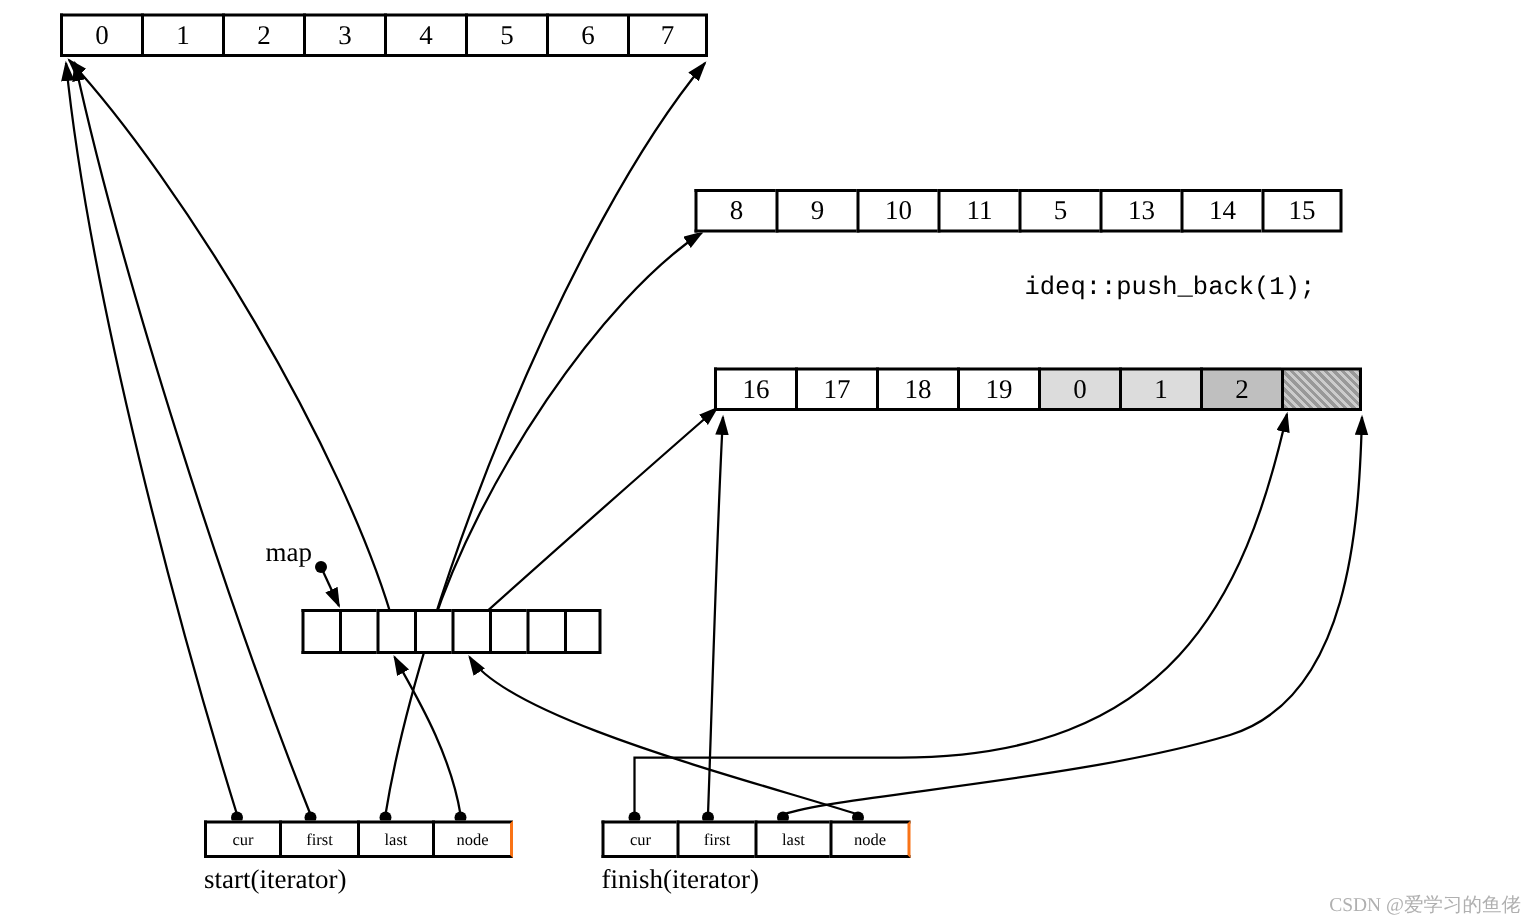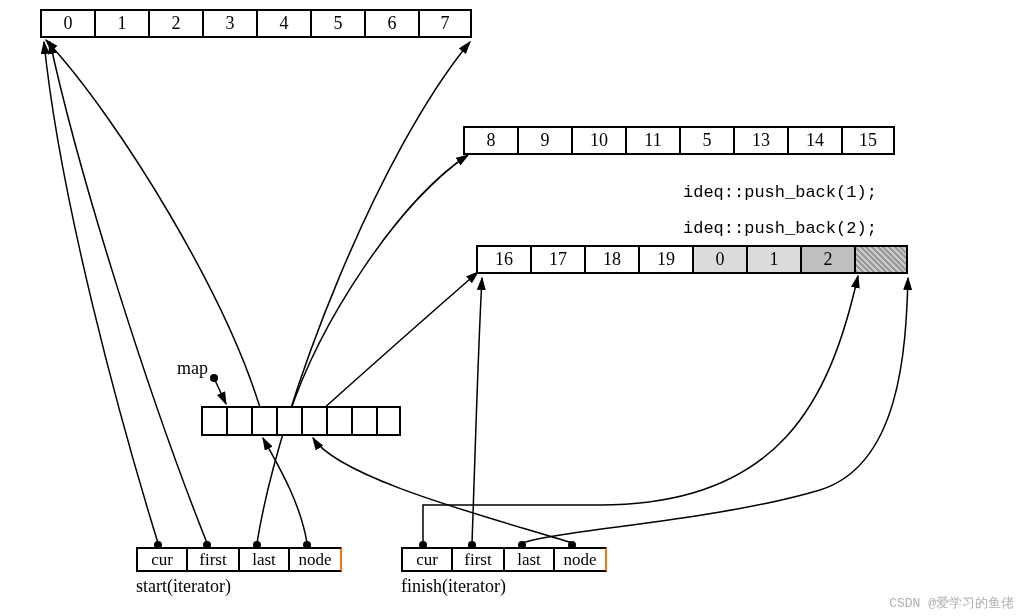--- a/index.html
+++ b/index.html
@@ -11,26 +11,26 @@
         font-size:18px;background:#fff}
   .cell:last-child{border-right:2px solid #000}
   .cell.shade1{background:#dcdcdc}
   .cell.shade2{background:#bfbfbf}
   .cell.hatch{background:repeating-linear-gradient(45deg,#999 0,#999 2px,#ccc 2px,#ccc 4px)}
   .maprow{position:absolute;display:flex}
   .mcell{width:25px;height:30px;border:2px solid #000;border-right:none;box-sizing:border-box;background:#fff}
   .mcell:last-child{border-right:2px solid #000}
   .itrow{position:absolute;display:flex}
   .itcell{height:25px;border:2px solid #000;border-right:none;box-sizing:border-box;
-          display:flex;align-items:center;justify-content:center;font-size:17px;padding:0 24px;background:#fff}
+          display:flex;align-items:center;justify-content:center;font-size:11px;padding:0 24px;background:#fff}
   .itcell:last-child{border-right:2px solid #f97316}
   .lbl{position:absolute;font-size:18px}
   .bold{font-weight:normal}
   .code{position:absolute;font-family:"Courier New",monospace;font-size:17px;white-space:pre}
-  .wm{position:absolute;right:8px;bottom:4px;font-size:13px;color:#b0b0b0;font-family:Liberation Mono, monospace}
+  .wm{position:absolute;right:8px;bottom:4px;font-size:13px;color:#b0b0b0;font-family:Liberation Serif, serif}
 </style>
 </head>
 <body>
 <div class="wrap">
 
 <svg width="1022" height="616">
   <defs>
     <marker id="ah" markerWidth="10" markerHeight="10" refX="8" refY="3" orient="auto">
       <path d="M0,0 L9,3 L0,6 Z" fill="#000"></path>
     </marker>
@@ -101,21 +101,20 @@
   <div class="cell">17</div>
   <div class="cell">18</div>
   <div class="cell">19</div>
   <div class="cell shade1">0</div>
   <div class="cell shade1">1</div>
   <div class="cell shade2">2</div>
   <div class="cell hatch"></div>
 </div>
 
 <div class="code" style="left:683px;top:183px">ideq::push_back(1);</div>
-<div class="code" style="left:683px;top:219px">ideq::push_back(2);</div>
 
 <div class="lbl bold" style="left:177px;top:358px">map</div>
 <div class="maprow" style="left:201px;top:406px">
   <div class="mcell"></div>
   <div class="mcell"></div>
   <div class="mcell"></div>
   <div class="mcell"></div>
   <div class="mcell"></div>
   <div class="mcell"></div>
   <div class="mcell"></div>

